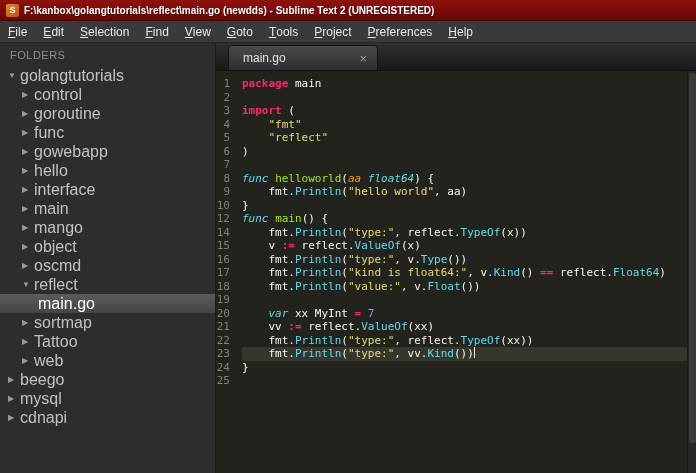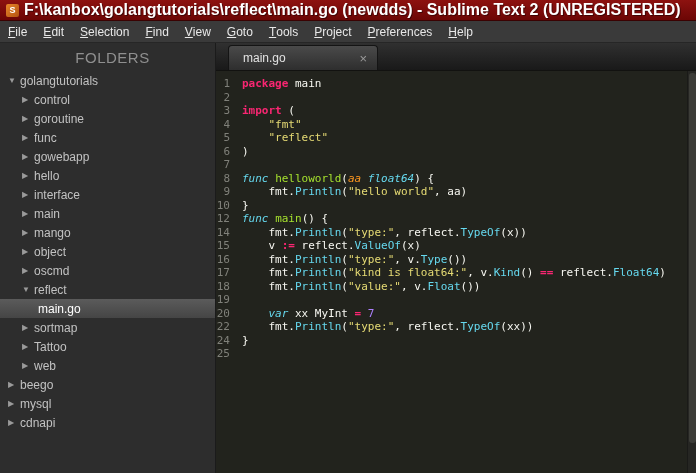--- a/index.html
+++ b/index.html
@@ -7,42 +7,42 @@
     font-family:"Liberation Sans", sans-serif; }
   .window { width:696px; height:473px; display:flex; flex-direction:column; }
 
   
   .titlebar { height:21px; flex:none; display:flex; align-items:center; padding:0 6px;
     background:linear-gradient(180deg,#8d1210,#6c0605);
     border-bottom:1px solid #3a0202; }
   .app-icon { width:13px; height:13px; flex:none; margin-right:5px; border-radius:2px;
     background:linear-gradient(135deg,#e8862a,#b35310); color:#fff; font-size:9px; font-weight:bold;
     display:flex; align-items:center; justify-content:center; line-height:1; }
-  .title-text { color:#ffffff; font-weight:bold; font-size:16px; white-space:nowrap;
+  .title-text { color:#ffffff; font-weight:bold; font-size:10px; white-space:nowrap;
     text-shadow:1px 1px 0 rgba(0,0,0,.45); }
 
   
   .menubar { height:22px; flex:none; display:flex; align-items:stretch; background:#3a3a3a;
     border-bottom:1px solid #262626; }
   .menu-item { color:#e8e8e8; font-size:12px; padding:0 8px; display:flex; align-items:center;
     cursor:default; }
   .menu-item u { text-decoration:underline; }
 
   .main { flex:1; display:flex; min-height:0; }
 
   
   .sidebar { width:216px; flex:none; background:#2d2d2d; overflow:hidden;
     border-right:1px solid #1b1b1b; }
-  .folders-header { color:#8f8f8f; font-size:15px; padding:6px 0 5px 10px; letter-spacing:.5px;text-align:center; }
+  .folders-header { color:#8f8f8f; font-size:11px; padding:6px 0 5px 10px; letter-spacing:.5px; }
   .tree-row { height:19px; display:flex; align-items:center; white-space:nowrap; cursor:default; }
   .tree-row.selected { background:linear-gradient(180deg,#5b5b5b,#454545); }
   .tree-row.selected .tree-label { color:#ffffff; }
   .arrow { color:#9a9a9a; font-size:8px; width:12px; flex:none; display:inline-block; }
   .arrow.file-spacer { width:2px; }
-  .tree-label { color:#c2c2c2; font-size:12px; }
+  .tree-label { color:#c2c2c2; font-size:16px; }
 
   
   .editor-col { flex:1; display:flex; flex-direction:column; min-width:0; }
   .tabbar { height:28px; flex:none; background:linear-gradient(180deg,#303030,#191919);
     display:flex; align-items:stretch; padding-left:12px; border-bottom:1px solid #121210; }
   .tab { width:150px; display:flex; align-items:center; justify-content:space-between;
     padding:0 10px 0 14px; border-radius:4px 4px 0 0; margin-top:2px;
     background:linear-gradient(180deg,#4a4a4a,#2e2e2e); border:1px solid #141414; border-bottom:none;
     color:#e2e2e2; font-size:12px; cursor:default; }
   .tab-close { color:#9a9a9a; font-size:13px; line-height:1; cursor:pointer; }
@@ -197,21 +197,23 @@
             <div class="code-line"><span class="lnum">9</span><span class="ltext"><span class="tok-plain">    fmt.</span><span class="tok-call">Println</span><span class="tok-plain">(</span><span class="tok-str">"hello world"</span><span class="tok-plain">, aa)</span></span></div>
             <div class="code-line"><span class="lnum">10</span><span class="ltext"><span class="tok-plain">}</span></span></div>
             <div class="code-line"><span class="lnum">12</span><span class="ltext"><span class="tok-st">func</span><span class="tok-plain"> </span><span class="tok-fn">main</span><span class="tok-plain">() {</span></span></div>
             <div class="code-line"><span class="lnum">14</span><span class="ltext"><span class="tok-plain">    fmt.</span><span class="tok-call">Println</span><span class="tok-plain">(</span><span class="tok-str">"type:"</span><span class="tok-plain">, reflect.</span><span class="tok-call">TypeOf</span><span class="tok-plain">(x))</span></span></div>
             <div class="code-line"><span class="lnum">15</span><span class="ltext"><span class="tok-plain">    v </span><span class="tok-kw">:=</span><span class="tok-plain"> reflect.</span><span class="tok-call">ValueOf</span><span class="tok-plain">(x)</span></span></div>
             <div class="code-line"><span class="lnum">16</span><span class="ltext"><span class="tok-plain">    fmt.</span><span class="tok-call">Println</span><span class="tok-plain">(</span><span class="tok-str">"type:"</span><span class="tok-plain">, v.</span><span class="tok-call">Type</span><span class="tok-plain">())</span></span></div>
             <div class="code-line"><span class="lnum">17</span><span class="ltext"><span class="tok-plain">    fmt.</span><span class="tok-call">Println</span><span class="tok-plain">(</span><span class="tok-str">"kind is float64:"</span><span class="tok-plain">, v.</span><span class="tok-call">Kind</span><span class="tok-plain">() </span><span class="tok-kw">==</span><span class="tok-plain"> reflect.</span><span class="tok-call">Float64</span><span class="tok-plain">)</span></span></div>
             <div class="code-line"><span class="lnum">18</span><span class="ltext"><span class="tok-plain">    fmt.</span><span class="tok-call">Println</span><span class="tok-plain">(</span><span class="tok-str">"value:"</span><span class="tok-plain">, v.</span><span class="tok-call">Float</span><span class="tok-plain">())</span></span></div>
             <div class="code-line"><span class="lnum">19</span></div>
             <div class="code-line"><span class="lnum">20</span><span class="ltext"><span class="tok-plain">    </span><span class="tok-st">var</span><span class="tok-plain"> xx MyInt </span><span class="tok-kw">=</span><span class="tok-plain"> </span><span class="tok-num">7</span></span></div>
+            <div class="code-line"><span class="lnum">21</span><span class="ltext"><span class="tok-plain">    vv </span><span class="tok-kw">:=</span><span class="tok-plain"> reflect.</span><span class="tok-call">ValueOf</span><span class="tok-plain">(xx)</span></span></div>
             <div class="code-line"><span class="lnum">22</span><span class="ltext"><span class="tok-plain">    fmt.</span><span class="tok-call">Println</span><span class="tok-plain">(</span><span class="tok-str">"type:"</span><span class="tok-plain">, reflect.</span><span class="tok-call">TypeOf</span><span class="tok-plain">(xx))</span></span></div>
+            <div class="code-line current"><span class="lnum">23</span><span class="ltext"><span class="tok-plain">    fmt.</span><span class="tok-call">Println</span><span class="tok-plain">(</span><span class="tok-str">"type:"</span><span class="tok-plain">, vv.</span><span class="tok-call">Kind</span><span class="tok-plain">())</span><span class="cursor"></span></span></div>
             <div class="code-line"><span class="lnum">24</span><span class="ltext"><span class="tok-plain">}</span></span></div>
             <div class="code-line"><span class="lnum">25</span><span class="ltext"></span></div>
           </div>
         <div class="scrollbar">
           <div class="thumb"></div>
         </div>
       </div>
     </div>
 
   </div>

